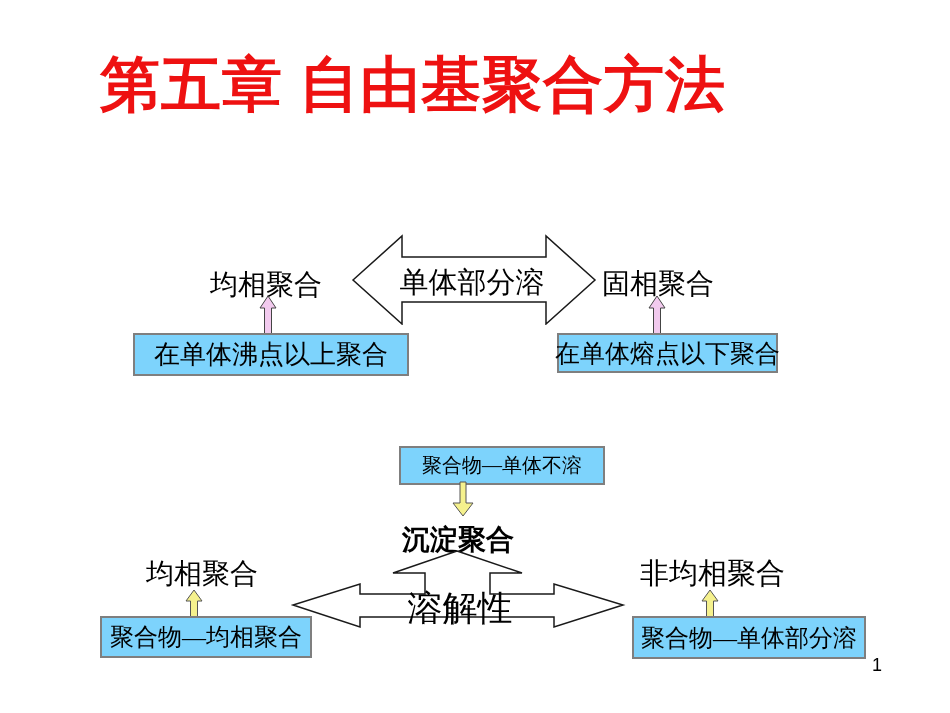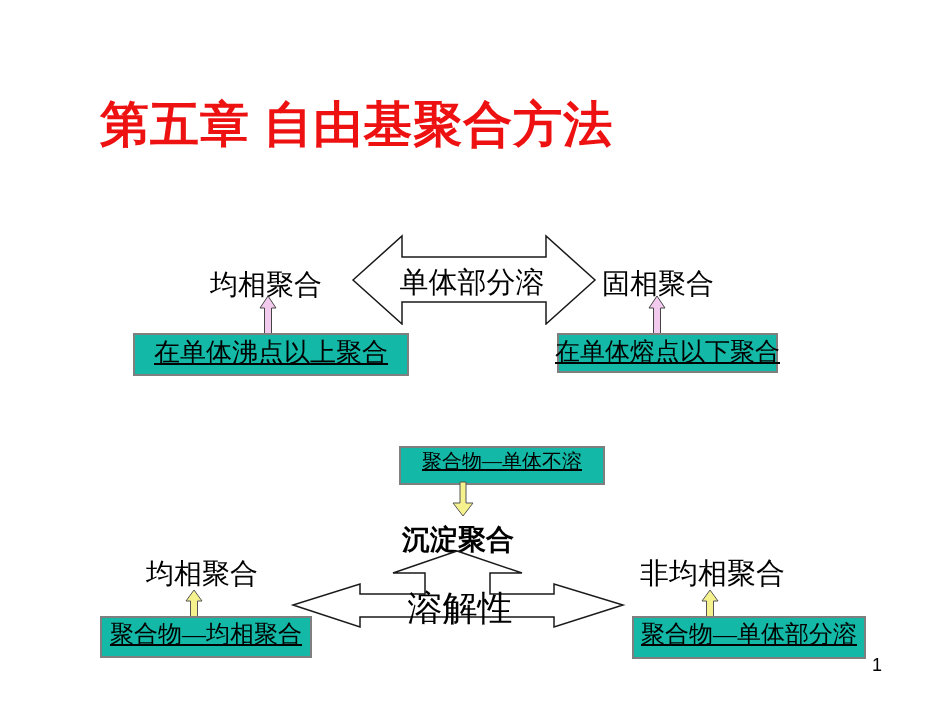--- a/index.html
+++ b/index.html
@@ -8,34 +8,33 @@
     width: 950px;
     height: 713px;
     background: #ffffff;
     overflow: hidden;
     font-family: "Liberation Serif", serif;
     color: #000000;
   }
   .abs { position: absolute; }
   .slide-title {
     left: 100px; top: 52px; width: 810px;
-    font-size: 49px; font-weight: bold; line-height: 1.1;
-    color: #ee1111; white-space: nowrap; letter-spacing: 1px; margin-top: 46px;
+    font-size: 60px; font-weight: bold; line-height: 1.1;
+    color: #ee1111; white-space: nowrap; letter-spacing: 1px;
   }
   .slide-subtitle {
     left: 148px; top: 164px;
     font-size: 29px; white-space: nowrap;
   }
   .diagram-label { font-size: 28px; white-space: nowrap; }
   .note-box {
-    background: #14b8a6;
+    background: #7dd3fc;
     border: 2px solid #7f7f7f;
-    display: flex; justify-content: center;
+    display: flex; align-items: center; justify-content: center;
     white-space: nowrap;
-    text-decoration: underline;
   }
   .centered-text { text-align: center; }
   .page-number { left: 872px; top: 655px; font-size: 18px; font-family: "Liberation Sans", sans-serif; }
   svg { display: block; }
 </style>
 </head>
 <body>
 
 <div id="slide">
 

